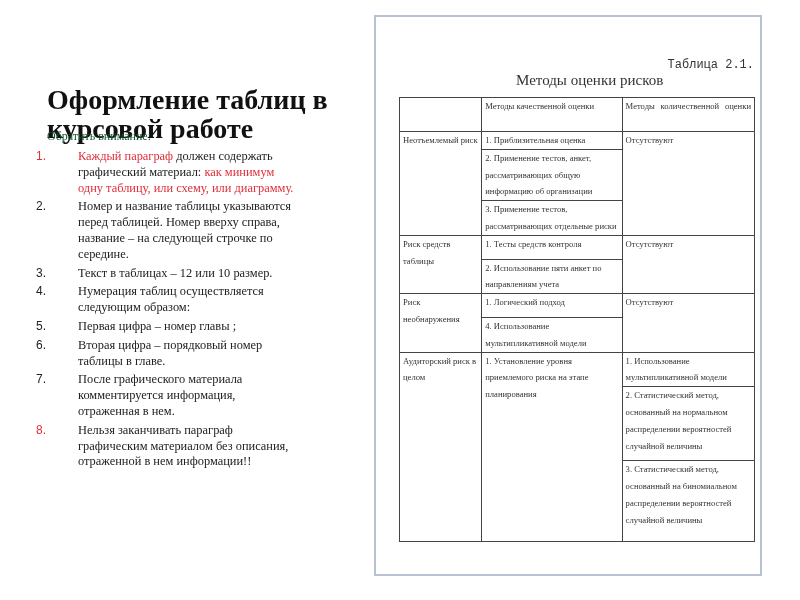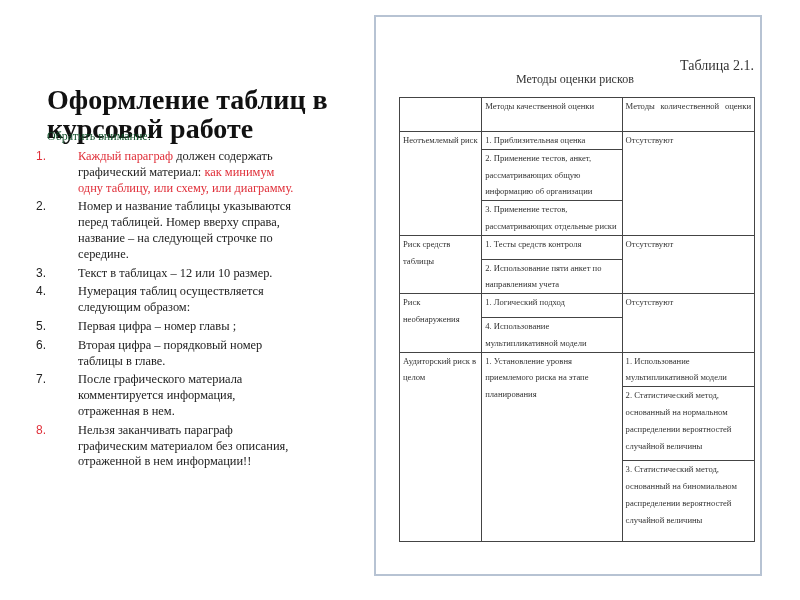--- a/index.html
+++ b/index.html
@@ -26,25 +26,25 @@
     .red { color: #e0303a; }
     .notes li.red .num { color: #e0303a; }
 
     .page {
       position: absolute; left: 374px; top: 15px; width: 388px; height: 561px;
       border: 2px solid #b7c3d3; border-right-color: #b7c3d3; border-bottom-color: #b7c3d3;
       box-sizing: border-box; background: #fff;
     }
     .table-number {
       position: absolute; right: 6px; top: 41px;
-      font-family: Liberation Serif, serif; font-size: 14px; color: #333;
+      font-family: Liberation Mono, monospace; font-size: 12px; color: #333;
     }
     .table-caption {
       position: absolute; left: 140px; top: 55px;
-      font-family: "Liberation Serif", serif; font-size: 12px; color: #333;
+      font-family: "Liberation Serif", serif; font-size: 15px; color: #333;
     }
     table.risk {
       position: absolute; left: 23px; top: 80px; width: 356px;
       border-collapse: collapse;
       font-family: Liberation Serif, serif; font-size: 8.6px; line-height: 16.8px; color: #333;
     }
     table.risk td {
       border: 1.3px solid #444; vertical-align: top; padding: 0 3px;
     }
     .c1 { width: 75px; }

